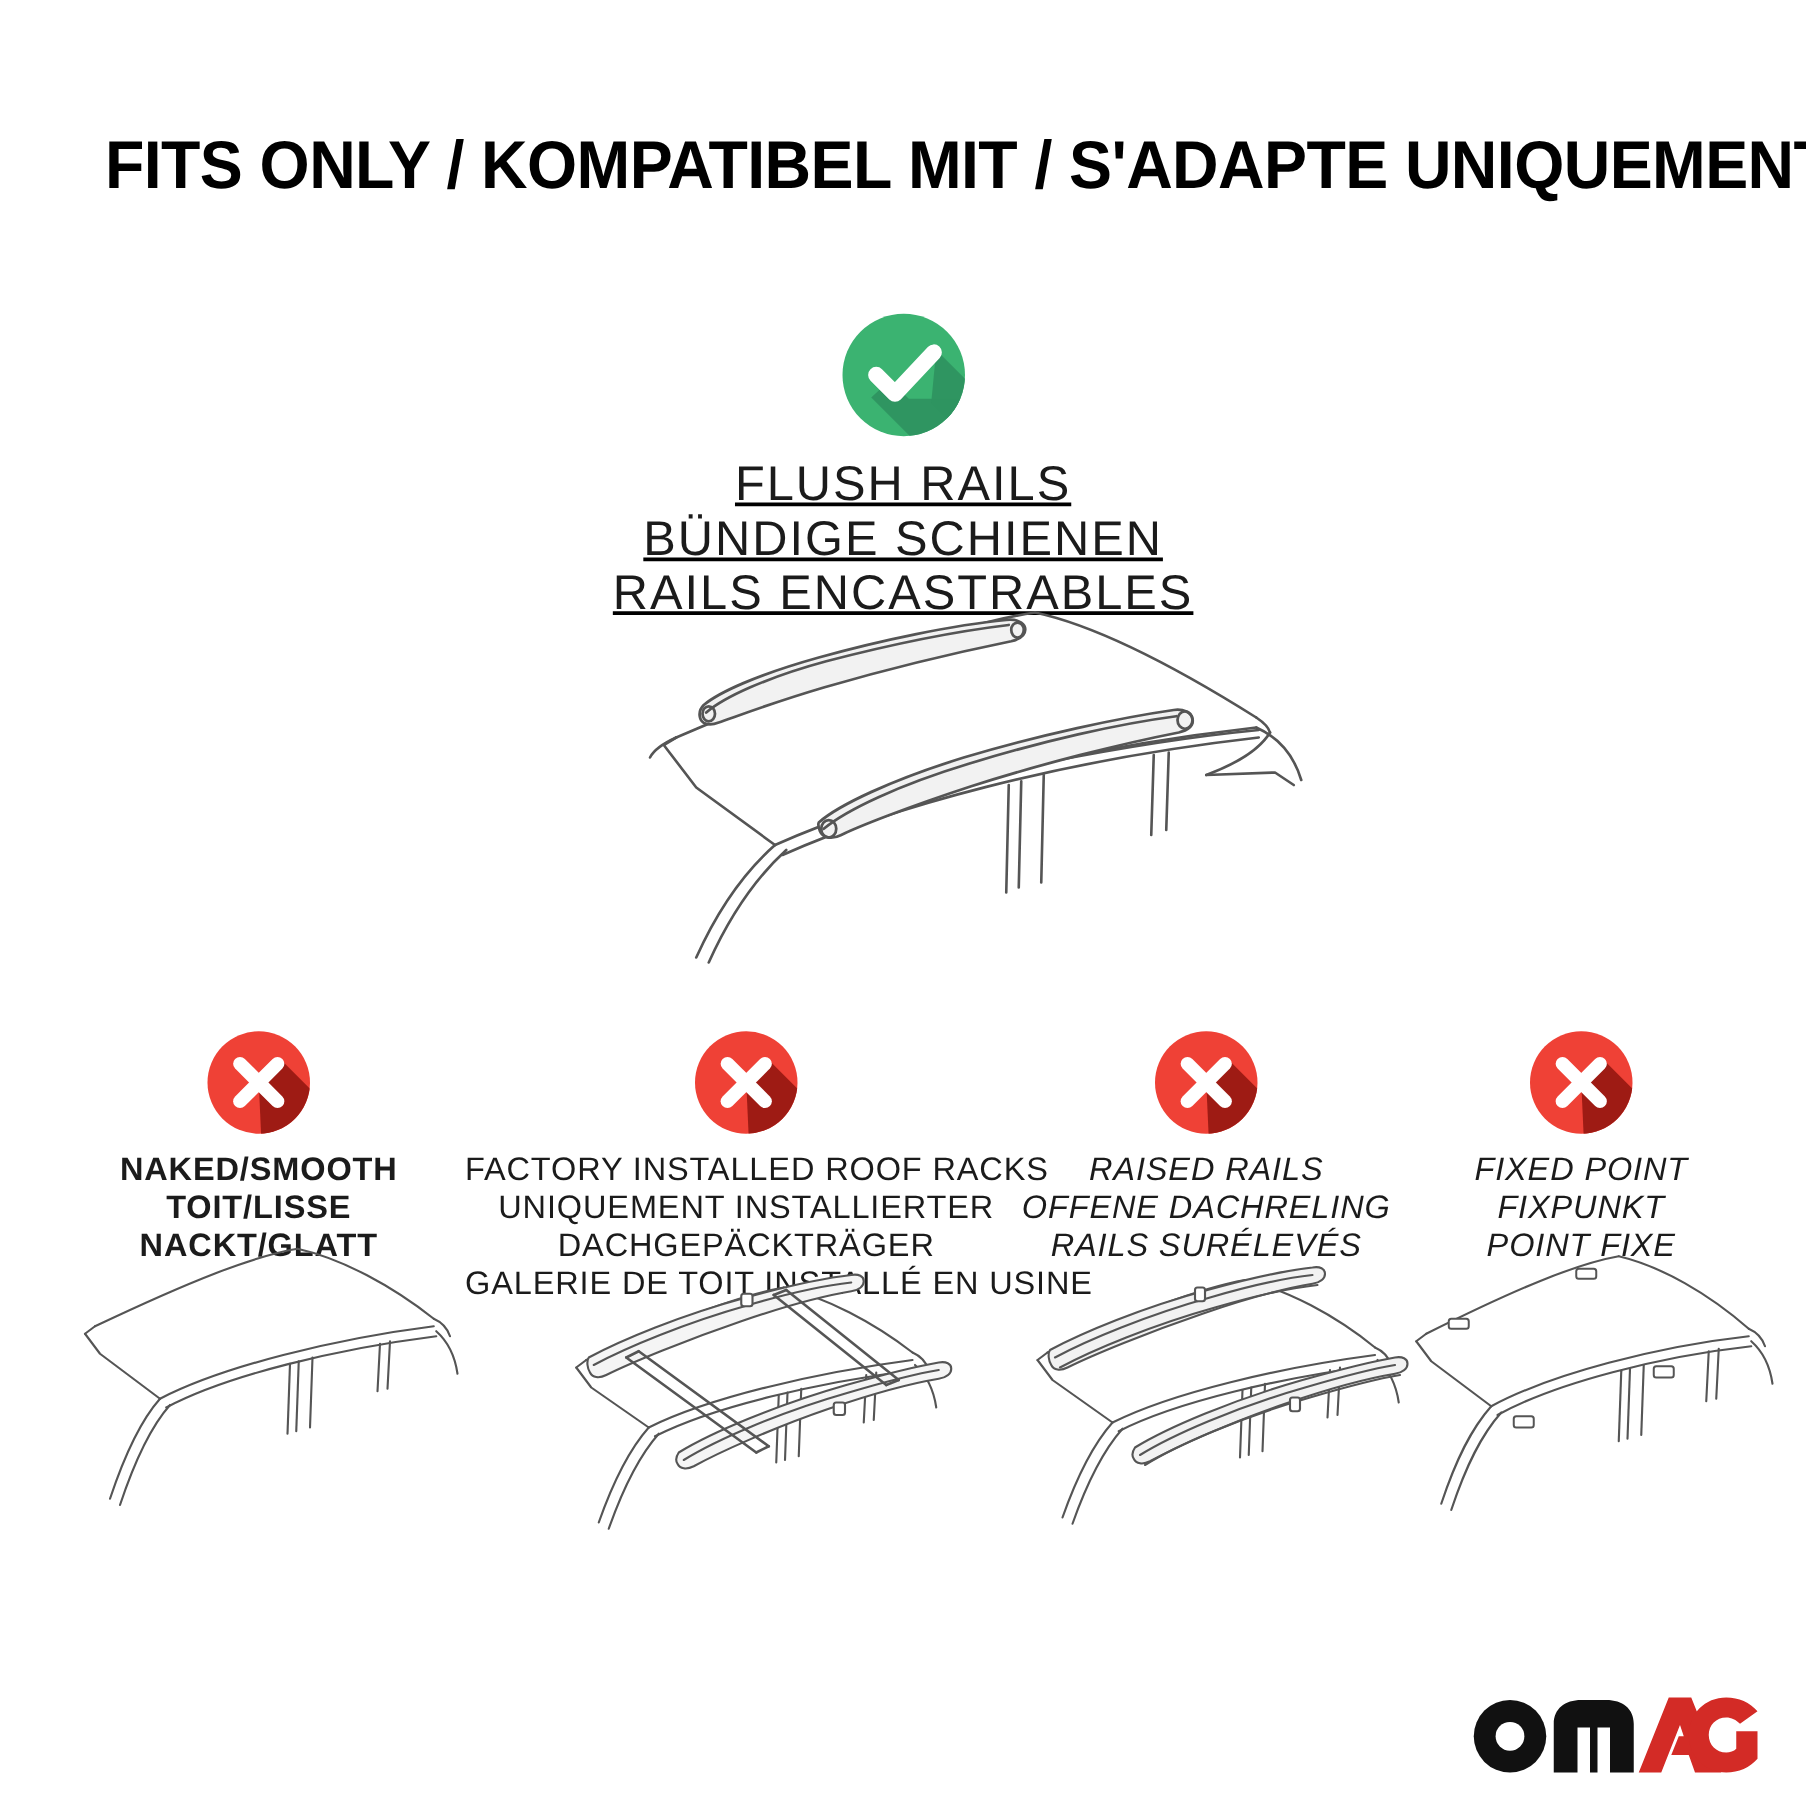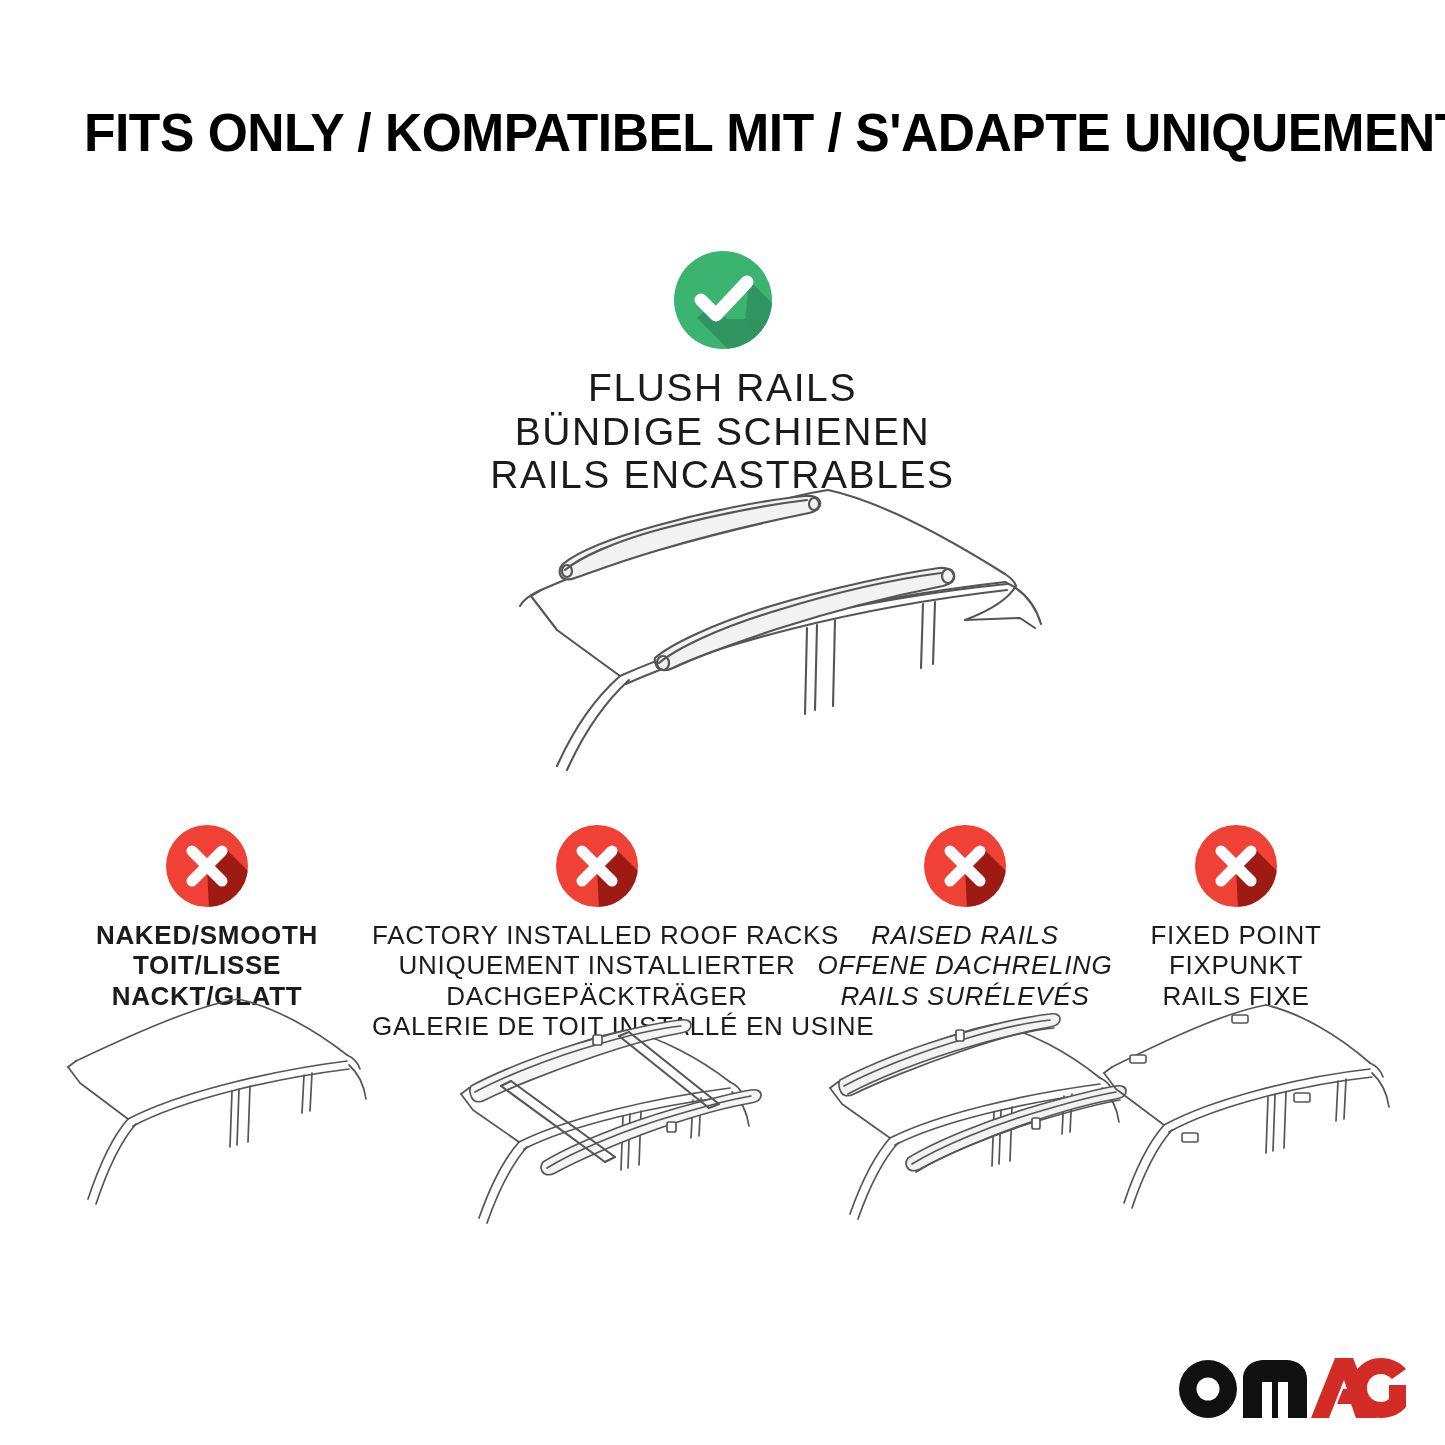--- a/index.html
+++ b/index.html
@@ -26,20 +26,21 @@
     transform-origin:left center;
     line-height:1.05;
   }
 
   
   .ok-block{
     position:absolute;
     left:0; top:248px;
     width:1445px;
     text-align:center;
+    text-decoration:underline;
   }
   .badge{
     width:104px;height:104px;
     margin:0 auto;
     position:relative;
     display:block;
   }
   .badge svg{display:block;width:104px;height:104px;}
 
   .ok-labels{
@@ -89,21 +90,21 @@
     position:absolute;
     left:50%;
     transform:translateX(-50%);
   }
   .col-art svg{display:block;}
 
   
   #col-1{left:47px;  width:320px;font-weight:bold;}
   #col-2{left:372px; width:450px;}
   #col-3{left:805px; width:320px;font-style:italic;}
-  #col-4{left:1096px;width:280px;}
+  #col-4{left:1125px;width:280px;font-style:italic;}
 
   
   .logo{
     position:absolute;
     right:38px; bottom:22px;
     width:232px; height:74px;
   }
   .logo svg{display:block;width:100%;height:100%;}
 </style>
 </head>
@@ -383,21 +384,21 @@
         </g>
         <g stroke="#ffffff" stroke-width="11" stroke-linecap="round">
           <line x1="29" y1="29" x2="59" y2="59"></line>
           <line x1="59" y1="29" x2="29" y2="59"></line>
         </g>
       </svg>
     </span>
     <div class="col-labels">
       <div>FIXED POINT</div>
       <div>FIXPUNKT</div>
-      <div>RAILS FIXE</div>
+      <div>POINT FIXE</div>
     </div>
 
     <div class="col-art" style="top:165px;">
       <svg width="320" height="228" viewBox="0 0 320 228" xmlns="http://www.w3.org/2000/svg" fill="none" stroke="#555555" stroke-width="1.7" stroke-linecap="round" stroke-linejoin="round">
         <path d="M190 18 C156 24 108 44 36 80"></path>
         <path d="M36 80 L28 86"></path>
         <path d="M190 18 C224 26 262 48 294 76"></path>
         <path d="M28 86 L40 102 L88 138"></path>
         <path d="M88 138 C72 156 60 180 48 216"></path>
         <path d="M96 143 C80 161 68 185 56 221"></path>

